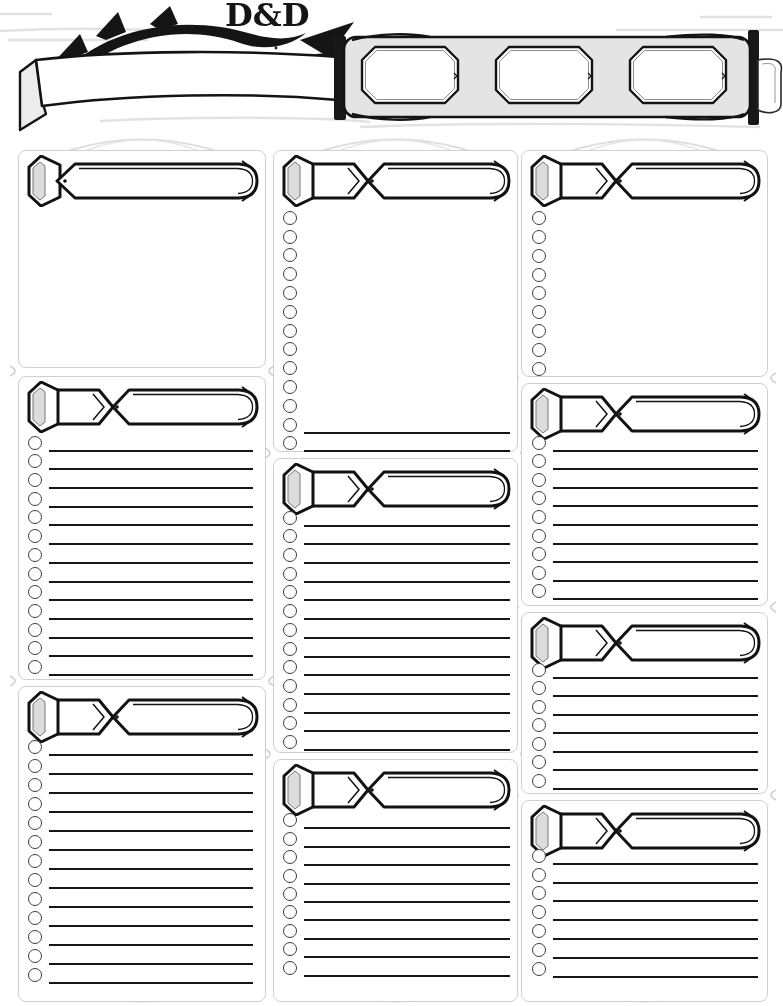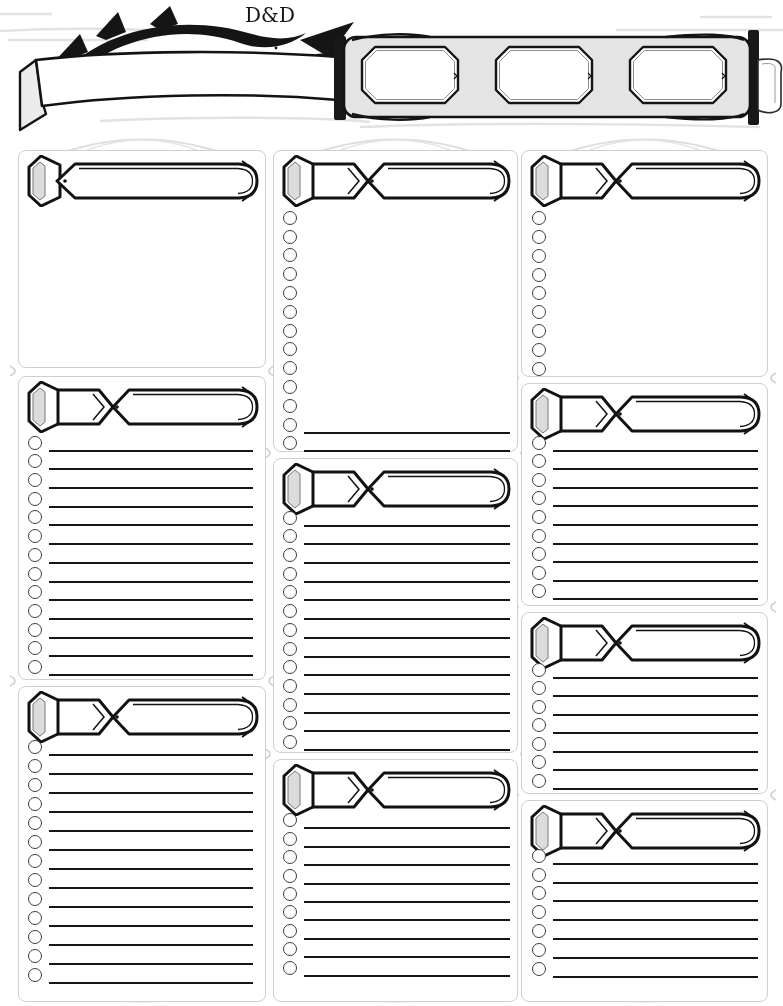--- a/index.html
+++ b/index.html
@@ -3,22 +3,22 @@
 <meta charset="utf-8">
 <style>
   html,body{margin:0;padding:0;background:#fff;}
   .sheet{position:relative;width:783px;height:1006px;background:#ffffff;overflow:hidden;
          font-family:"DejaVu Sans",sans-serif;color:#111;}
   svg{display:block;}
   .abs{position:absolute;}
   
   .top-art{position:absolute;left:0;top:0;}
   .logo{position:absolute;left:225px;top:0px;width:90px;height:32px;
-        font-family:"DejaVu Serif",serif;font-weight:normal;font-size:20px;
-        letter-spacing:0px;color:#151515;text-align:center;line-height:30px;}
+        font-family:"DejaVu Serif",serif;font-weight:bold;font-size:32px;
+        letter-spacing:0px;color:#151515;line-height:30px;}
   .field{position:absolute;background:transparent;}
   
   .panel{position:absolute;background:#fff;border:1.5px solid #cfcfcf;border-radius:8px;
          box-sizing:border-box;}
   .sec-header{position:absolute;left:8px;top:4px;}
   .rows{position:absolute;left:0;right:0;}
   .row{display:flex;align-items:flex-end;box-sizing:border-box;}
   .bubble{width:12px;height:12px;border:1.6px solid #3c3c3c;border-radius:50%;
           background:#fff;flex:none;margin-bottom:2px;}
   .wline{flex:1;border-bottom:2px solid #161616;margin-left:7px;height:100%;}

